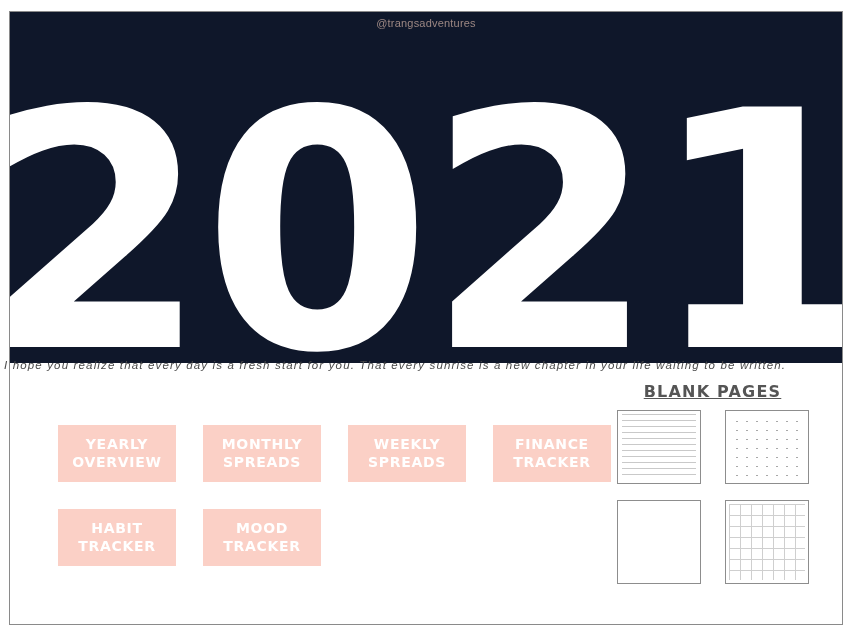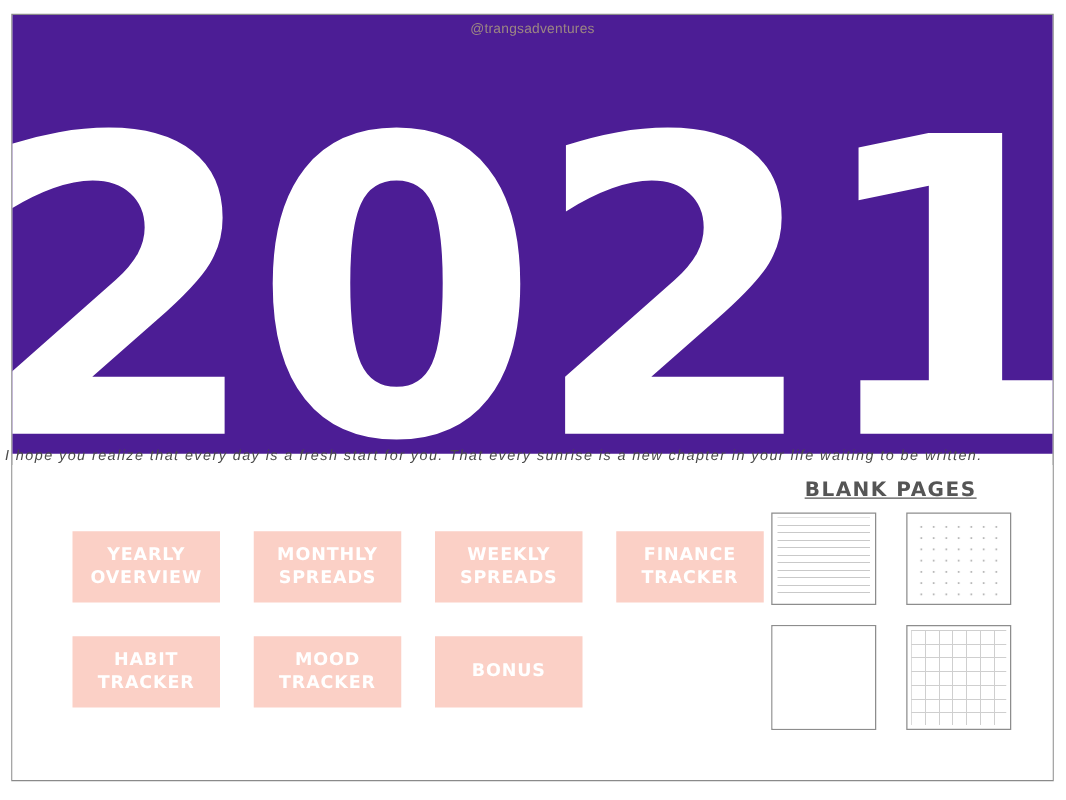--- a/index.html
+++ b/index.html
@@ -33,21 +33,21 @@
     background: transparent;
   }
 
   
   #hero {
     position: absolute;
     left: 10px;
     top: 12px;
     width: 832px;
     height: 351px;
-    background: #4c1d95;
+    background: #0f172a;
     overflow: hidden;
   }
 
   #handle {
     position: absolute;
     top: 5px;
     left: 0;
     width: 100%;
     text-align: center;
     font-size: 11px;
@@ -218,21 +218,20 @@
       <button class="nav-btn">MONTHLY
 SPREADS</button>
       <button class="nav-btn">WEEKLY
 SPREADS</button>
       <button class="nav-btn">FINANCE
 TRACKER</button>
       <button class="nav-btn">HABIT
 TRACKER</button>
       <button class="nav-btn">MOOD
 TRACKER</button>
-      <button class="nav-btn">BONUS</button>
     </div>
 
     <div id="blank-pages">
       <div id="blank-pages-title">BLANK PAGES</div>
 
       <div id="thumbs">
         <div class="thumb">
           <div class="pattern-lined"></div>
         </div>
         <div class="thumb">

